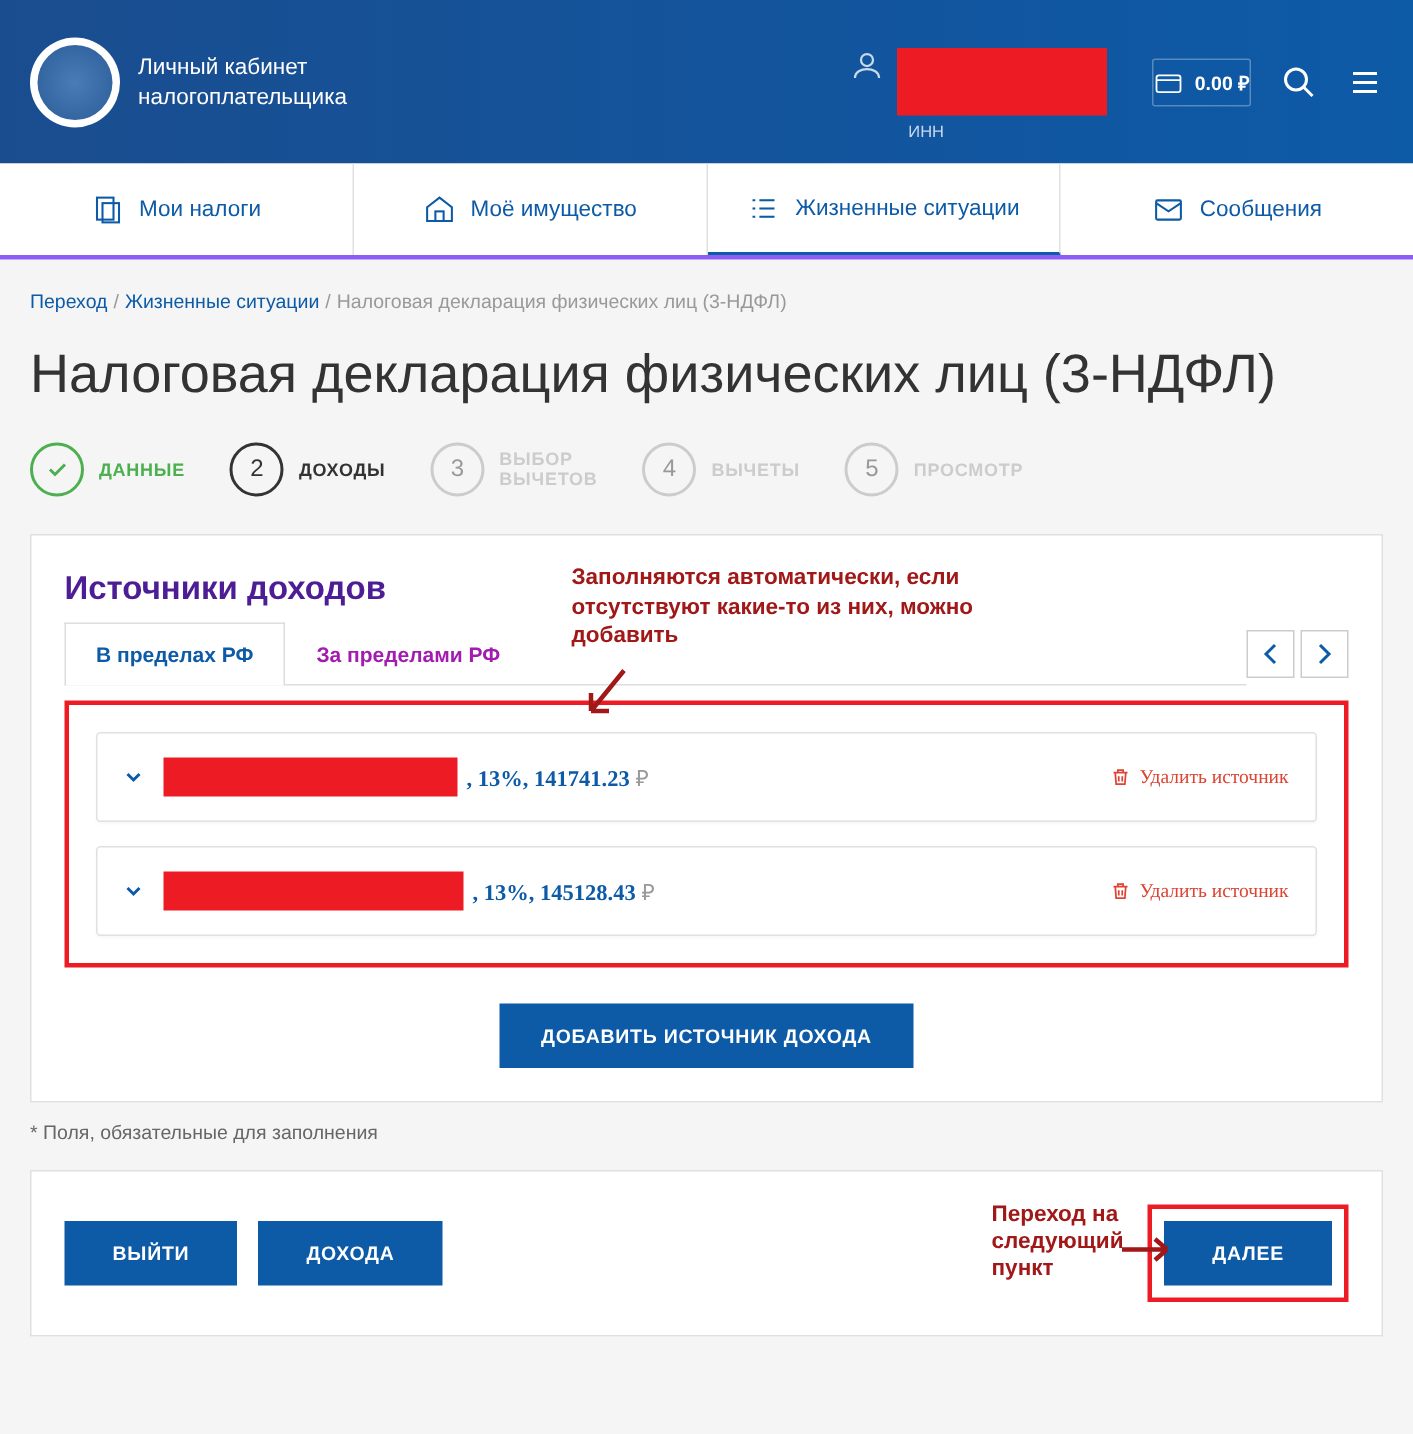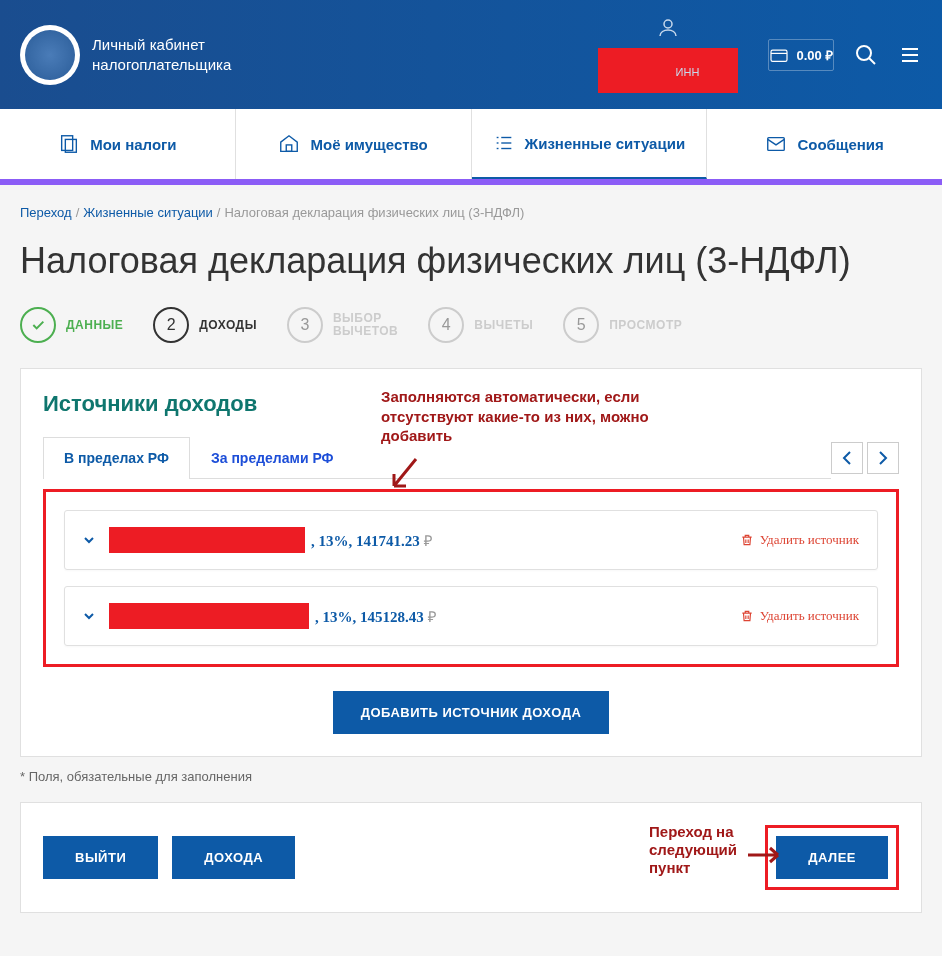--- a/index.html
+++ b/index.html
@@ -4,31 +4,31 @@
 <style>
 * { margin: 0; padding: 0; box-sizing: border-box; }
 body { font-family: Arial, sans-serif; background: #f5f5f5; width: 942px; }
 
 
 .header { background: linear-gradient(to right, #1a4d8f, #0d5aa7); height: 109px; display: flex; align-items: center; padding: 0 20px; color: #fff; }
 .logo-block { display: flex; align-items: center; gap: 12px; }
 .emblem { width: 60px; height: 60px; border-radius: 50%; background: #fff; display: flex; align-items: center; justify-content: center; position: relative; overflow: hidden; }
 .emblem-inner { width: 50px; height: 50px; border-radius: 50%; background: radial-gradient(circle, #4a7cb8 0%, #2a5c98 100%); }
 .app-title { font-size: 15px; line-height: 1.3; }
-.user-block { margin-left: auto; display: flex; align-items: center; gap: 8px; flex-direction: column; }
+.user-block { margin-left: auto; display: flex; align-items: flex-start; gap: 8px; }
 .user-icon { width: 24px; height: 24px; }
 .redacted-user { width: 140px; height: 45px; background: #ed1c24; }
 .inn-label { font-size: 11px; color: #c8d9ec; position: absolute; margin-top: 50px; margin-left: 40px; }
 .header-right { display: flex; align-items: center; gap: 20px; margin-left: 30px; }
 .balance-block { display: flex; align-items: center; gap: 8px; border: 1px solid rgba(255,255,255,0.3); padding: 6px 0; border-radius: 2px; }
 .balance-text { font-size: 13px; font-weight: bold; }
 .header-icon { width: 24px; height: 24px; cursor: pointer; }
 
 
-.nav-tabs { display: flex; background: #fff; height: 76px; border-bottom: 6px solid #8b5cf6; font-weight: bold; }
+.nav-tabs { display: flex; background: #fff; height: 64px; border-bottom: 3px solid #8b5cf6; }
 .nav-tab { flex: 1; display: flex; align-items: center; justify-content: center; gap: 10px; cursor: pointer; color: #0d5aa7; font-size: 15px; border-right: 1px solid #e0e0e0; }
 .nav-tab:last-child { border-right: none; }
 .nav-tab.active { border-bottom: 2px solid #0d5aa7; }
 .nav-tab-icon { width: 22px; height: 22px; }
 
 
 .content { padding: 20px; }
 .breadcrumb { font-size: 13px; color: #999; margin-bottom: 20px; }
 .breadcrumb a { color: #0d5aa7; text-decoration: none; }
 .breadcrumb-sep { margin: 0 4px; }
@@ -41,30 +41,30 @@
 .step-circle { width: 36px; height: 36px; border-radius: 50%; border: 2px solid #ccc; display: flex; align-items: center; justify-content: center; font-size: 16px; color: #999; }
 .step.done .step-circle { border-color: #4caf50; color: #4caf50; }
 .step.active .step-circle { border-color: #333; color: #333; }
 .step-label { font-size: 12px; font-weight: bold; color: #ccc; letter-spacing: 0.5px; font-family: 'Arial Narrow', Arial, sans-serif; }
 .step.done .step-label { color: #4caf50; }
 .step.active .step-label { color: #333; }
 .step-label-multi { line-height: 1.1; }
 
 
 .panel { background: #fff; border: 1px solid #e0e0e0; padding: 22px; position: relative; }
-.panel-title { font-size: 22px; color: #0f766e; margin-bottom: 20px; font-family: 'Arial Narrow', Arial, sans-serif; }
+.panel-title { font-size: 22px; color: #4c1d95; margin-bottom: 10px; font-family: 'Arial Narrow', Arial, sans-serif; }
 
 
 .annotation-1 { position: absolute; top: 18px; left: 360px; color: #a01818; font-weight: bold; font-size: 15px; line-height: 1.3; width: 280px; }
 .arrow-1 { position: absolute; top: 85px; left: 365px; }
 
 
 .inner-tabs-row { display: flex; align-items: center; }
 .inner-tabs { display: flex; border-bottom: 1px solid #ddd; flex: 1; }
-.inner-tab { padding: 12px 20px; font-size: 14px; color: #1d4ed8; cursor: pointer; border: 1px solid transparent; border-bottom: none; font-weight: bold; }
+.inner-tab { padding: 12px 20px; font-size: 14px; color: #a21caf; cursor: pointer; border: 1px solid transparent; border-bottom: none; font-weight: bold; }
 .inner-tab.active { color: #0d5aa7; border-color: #ddd; background: #fff; margin-bottom: -1px; }
 .nav-arrows { display: flex; gap: 4px; }
 .nav-arrow { width: 32px; height: 32px; border: 1px solid #ccc; display: flex; align-items: center; justify-content: center; cursor: pointer; color: #0d5aa7; font-size: 18px; }
 
 
 .red-box { border: 3px solid #ed1c24; padding: 18px; margin-top: 10px; font-family: Liberation Serif, serif; }
 
 
 .source-item { border: 1px solid #e0e0e0; border-radius: 3px; padding: 16px 18px; display: flex; align-items: center; margin-bottom: 16px; box-shadow: 0 1px 2px rgba(0,0,0,0.03); }
 .source-item:last-child { margin-bottom: 0; }
@@ -77,21 +77,21 @@
 
 .add-btn-row { text-align: center; margin-top: 24px; }
 .add-btn { background: #0d5aa7; color: #fff; border: none; padding: 14px 28px; font-size: 13px; font-weight: bold; letter-spacing: 0.5px; cursor: pointer; }
 
 .footnote { font-size: 13px; color: #666; margin-top: 12px; }
 
 
 .bottom-bar { background: #fff; border: 1px solid #e0e0e0; padding: 22px; margin-top: 18px; display: flex; align-items: center; position: relative; }
 .btn { background: #0d5aa7; color: #fff; border: none; padding: 14px 32px; font-size: 13px; font-weight: bold; letter-spacing: 0.5px; cursor: pointer; margin-right: 14px; }
 .btn-next-wrap { margin-left: auto; border: 3px solid #ed1c24; padding: 8px; }
-.annotation-2 { position: absolute; right: 184px; top: 20px; color: #a01818; font-weight: bold; font-size: 15px; line-height: 1.2; }
+.annotation-2 { position: absolute; right: 172px; top: 20px; color: #a01818; font-weight: bold; font-size: 15px; line-height: 1.2; }
 .arrow-2 { position: absolute; right: 135px; top: 40px; }
 
 svg { display: block; }
 </style>
 </head>
 <body>
 
 <div class="header">
   <div class="logo-block">
     <div class="emblem">

